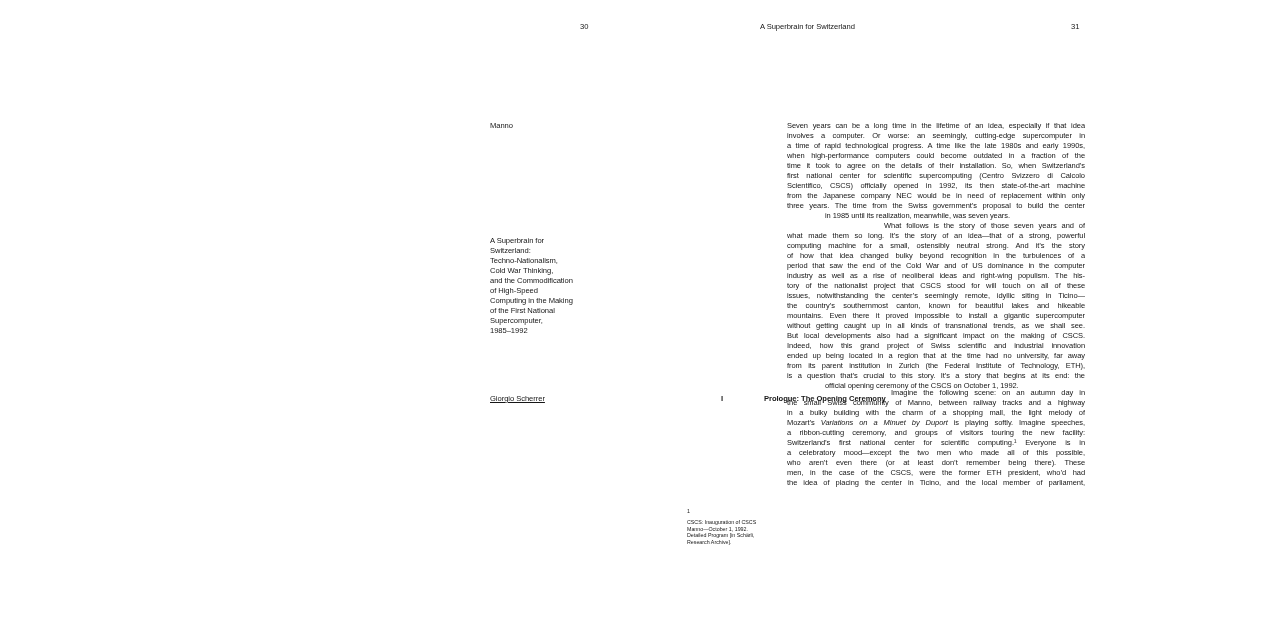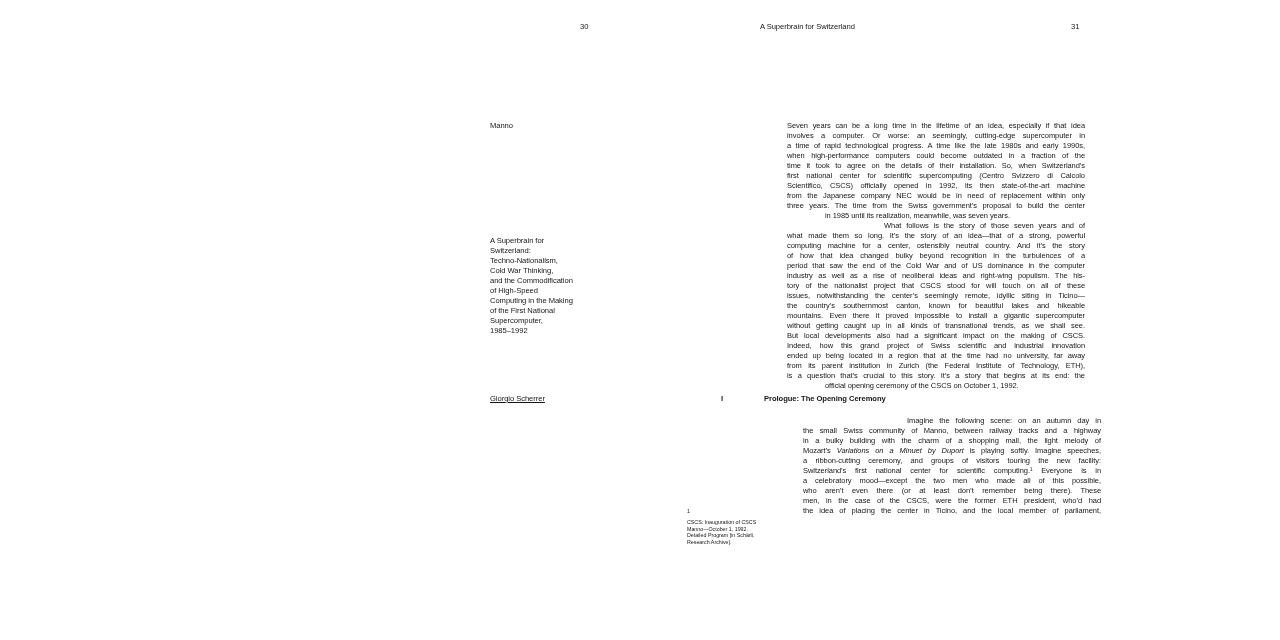--- a/index.html
+++ b/index.html
@@ -16,21 +16,21 @@
   #hdr-right{left:1071px;}
   
   .leftcol{left:490px;font-size:7.6px;line-height:10px;font-weight:500;letter-spacing:-0.05px;}
   #loc{top:121px;text-align:center;}
   #title-block{top:236px;width:120px;}
   #author{top:394px;text-decoration:underline;}
   .tline{white-space:nowrap;}
   
   .bodyblock{left:787px;width:298px;font-size:7.5px;line-height:10px;font-weight:500;letter-spacing:-0.06px;}
   #block0{top:121px;}
-  #block1{top:416px;margin-left:16px;}
+  #block1{top:388px;}
   .line{text-align:justify;text-align-last:justify;height:10px;overflow:hidden;}
   .line.endline{text-align-last:left;padding-left:38px;}
   
   #section-heading{left:721px;top:394px;font-size:7.6px;line-height:10px;font-weight:700;letter-spacing:-0.05px;white-space:nowrap;}
   #section-heading .num{display:inline-block;width:43px;}
   
   #footnote{left:687px;top:508px;width:92px;font-size:5.3px;line-height:6.4px;font-weight:500;letter-spacing:0;}
   #footnote .marker{margin-bottom:5px;}
   .fline{white-space:nowrap;}
 </style>
@@ -64,21 +64,21 @@
       <div class="line">a time of rapid technological progress. A time like the late 1980s and early 1990s,</div>
       <div class="line">when high-performance computers could become outdated in a fraction of the</div>
       <div class="line">time it took to agree on the details of their installation. So, when Switzerland’s</div>
       <div class="line">first national center for scientific supercomputing (Centro Svizzero di Calcolo</div>
       <div class="line">Scientifico, CSCS) officially opened in 1992, its then state-of-the-art machine</div>
       <div class="line">from the Japanese company NEC would be in need of replacement within only</div>
       <div class="line">three years. The time from the Swiss government’s proposal to build the center</div>
       <div class="line endline">in 1985 until its realization, meanwhile, was seven years.</div>
       <div class="line" style="padding-left: 97px;">What follows is the story of those seven years and of</div>
       <div class="line">what made them so long. It’s the story of an idea—that of a strong, powerful</div>
-      <div class="line">computing machine for a center, ostensibly neutral country. And it’s the story</div>
+      <div class="line">computing machine for a small, ostensibly neutral strong. And it’s the story</div>
       <div class="line">of how that idea changed bulky beyond recognition in the turbulences of a</div>
       <div class="line">period that saw the end of the Cold War and of US dominance in the computer</div>
       <div class="line">industry as well as a rise of neoliberal ideas and right-wing populism. The his-</div>
       <div class="line">tory of the nationalist project that CSCS stood for will touch on all of these</div>
       <div class="line">issues, notwithstanding the center’s seemingly remote, idyllic siting in Ticino—</div>
       <div class="line">the country’s southernmost canton, known for beautiful lakes and hikeable</div>
       <div class="line">mountains. Even there it proved impossible to install a gigantic supercomputer</div>
       <div class="line">without getting caught up in all kinds of transnational trends, as we shall see.</div>
       <div class="line">But local developments also had a significant impact on the making of CSCS.</div>
       <div class="line">Indeed, how this grand project of Swiss scientific and industrial innovation</div>

